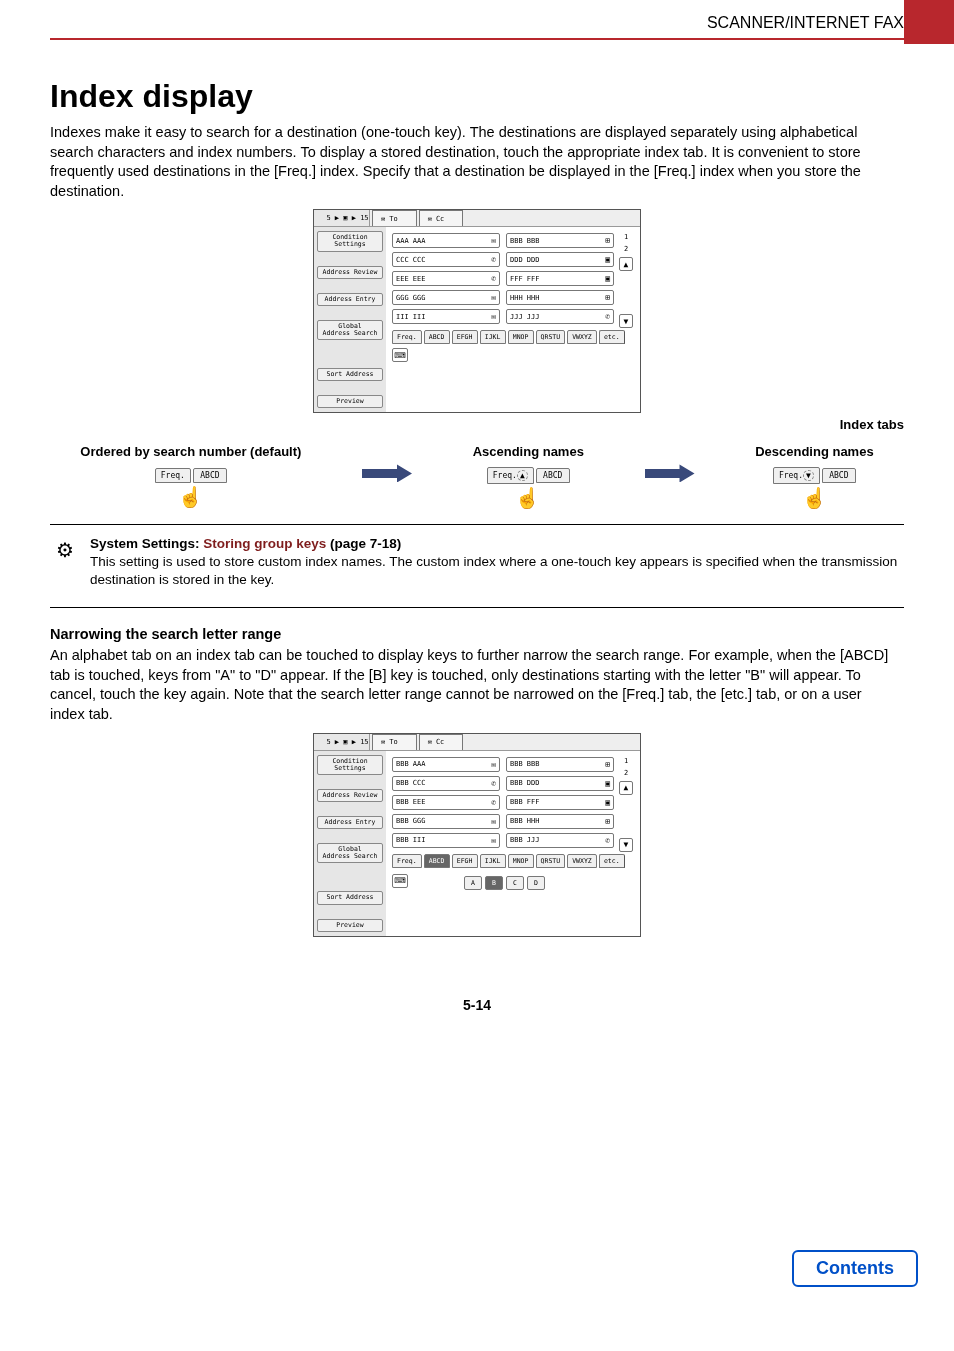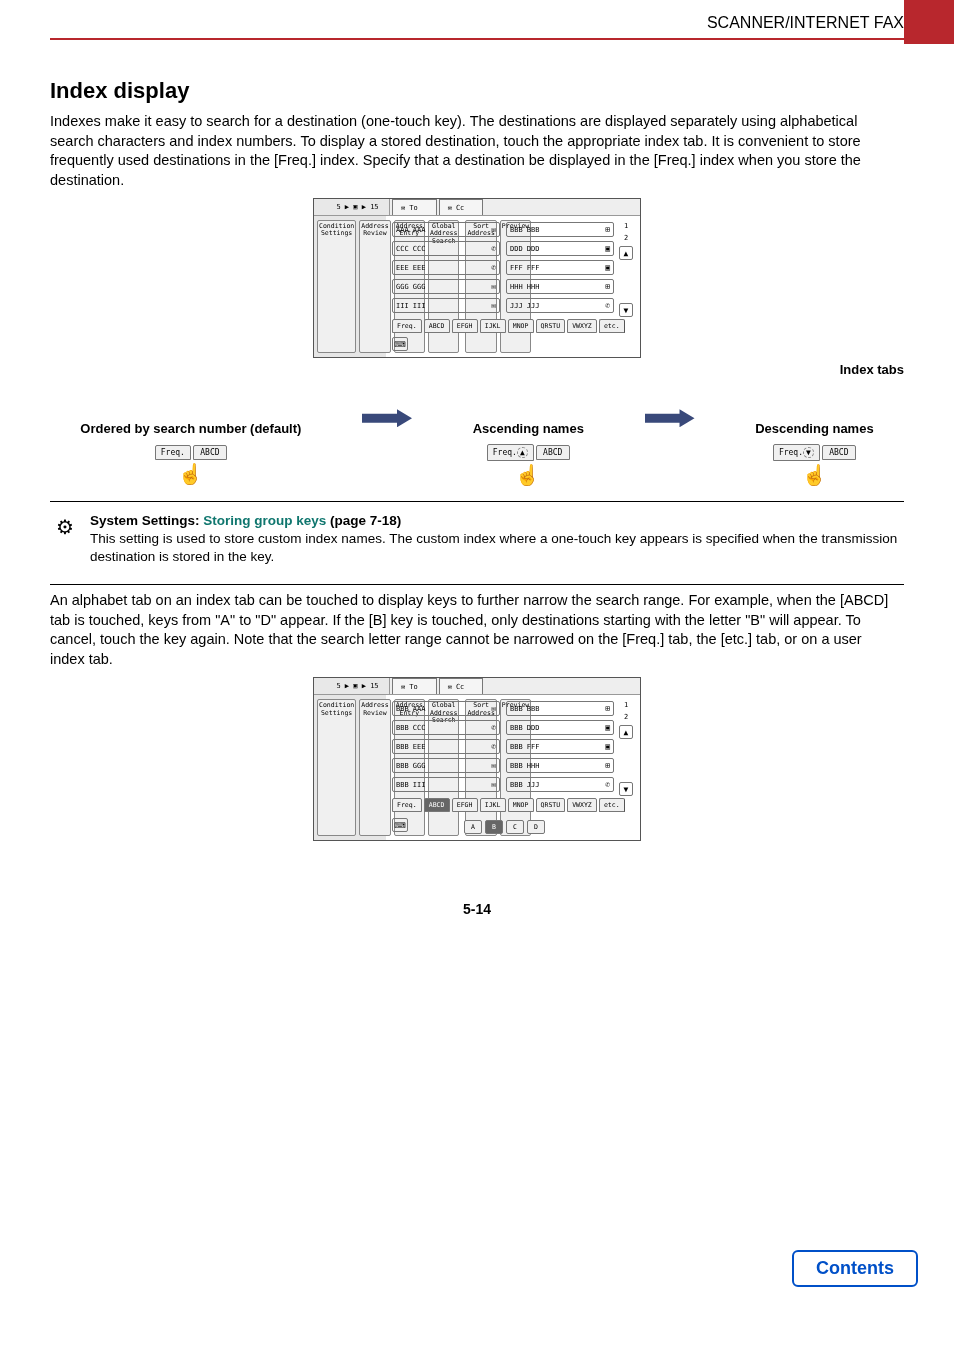--- a/index.html
+++ b/index.html
@@ -17,21 +17,21 @@
     text-align: right;
     font-weight: normal;
     font-size: 16px;
     margin-left: 50px;
     margin-right: 0;
   }
   .page {
     padding: 20px 50px 40px 50px;
   }
   h1.title {
-    font-size: 22px;
+    font-size: 32px;
     font-weight: bold;
     margin: 18px 0 8px 0;
   }
   p.body {
     font-size: 14.5px;
     line-height: 1.35;
     margin: 0 8px 8px 0;
   }
   .screen-wrap { text-align: center; margin: 8px 0 4px 0; }
   .screen {
@@ -39,42 +39,42 @@
     border: 1px solid #555;
     background: #fff;
     text-align: left;
   }
   .scr-top {
     display: flex;
     border-bottom: 1px solid #999;
     background: #eee;
   }
   .scr-corner {
-    width: 76px; height: 16px;
+    width: 56px; height: 16px;
     border-right: 1px solid #999;
     display: flex; align-items: center; justify-content: center;
     font-size: 7px; font-family: monospace;
     background:#e8e8e8;
     padding-left:12px;
   }
   .scr-tab {
     height: 16px; padding: 0 18px 0 8px;
     border: 1px solid #777; margin: 0 0 -1px 2px;
     border-bottom: none;
     display:flex; align-items:center;
     font-size: 7px; font-family: monospace;
     background:#f5f5f5;
   }
   .scr-body { display: flex; }
   .scr-side {
     width: 72px;
     background: #e6e6e6;
-    display:flex; flex-direction:row;
+    display:flex; flex-direction:column;
     padding: 4px 3px;
-    gap: 3px;
+    gap: 14px;
   }
   .sbtn {
     border:1px solid #888; background:#f0f0f0;
     font-size: 6.5px; font-family: monospace;
     text-align:center; padding: 2px 1px;
     border-radius: 2px;
     line-height: 1.1;
   }
   .spacer { flex:1; }
   .scr-main {
@@ -112,40 +112,40 @@
   .icon-small {
     width:16px; height:14px; border:1px solid #777; border-radius:2px;
     display:flex; align-items:center; justify-content:center; font-size:8px;
   }
   .tabs-caption { text-align:right; font-weight:bold; font-size:13px; margin: 4px 0 12px;}
   .three-col {
     display:flex; justify-content:space-around; align-items:flex-start;
     margin: 6px 0 12px 0;
   }
   .col { text-align:center; }
-  .col-header { font-weight:bold; font-size:13px; margin-bottom:6px;margin-top:32px; }
+  .col-header { font-weight:bold; font-size:13px; margin-bottom:6px; }
   .mini-tabs { display:inline-flex; gap:2px; align-items:center; vertical-align:middle;}
   .mtab { border:1px solid #777; font-size:8px; font-family:monospace; padding:2px 5px; border-radius:2px 2px 0 0; background:#f0f0f0; min-width:34px; text-align:center;}
   .hand { margin-top:2px; font-size:20px; }
   .arrow-shape {
     width:50px; height:18px; background:#39497a;
     clip-path: polygon(0 25%, 70% 25%, 70% 0, 100% 50%, 70% 100%, 70% 75%, 0 75%);
     margin-top:20px;
   }
   .dotted-circ { border:1px dashed #888; border-radius:10px; padding:0 2px; display:inline-block;}
   .note-rule { border:0; border-top:1px solid #000; margin:14px 0 6px 0;}
   .note-row { display:flex; gap:10px; align-items:flex-start; padding:4px 0 4px 0;}
   .gear {
     width:30px;height:30px; flex-shrink:0;
     display:flex;align-items:center;justify-content:center;
     font-size:20px;
   }
   .note-text { font-size:13.5px; line-height:1.35;}
   .note-text .hdr { font-weight:bold; }
-  .note-text .link { color:#0f766e; }
+  .note-text .link { color:#7f1d1d; }
   .subhead { font-weight:bold; font-size:14.5px; margin-top:18px; margin-bottom:4px;}
   .page-num { text-align:center; font-weight:bold; font-size:14px; margin-top:60px;}
   .contents-btn {
     position:absolute; right:36px; bottom:64px;
     border:2px solid #0050c8; border-radius:6px;
     padding: 6px 22px;
     color:#0050c8; font-weight:bold; font-size:18px;
   }
   .wrapper { position:relative; min-height:1351px;}
 </style>
@@ -300,20 +300,21 @@
   <hr class="note-rule">
   <div class="note-row">
     <div class="gear">⚙</div>
     <div class="note-text">
       <span class="hdr">System Settings: </span><span class="hdr link">Storing group keys</span><span class="hdr"> (page 7-18)</span>
       <div>This setting is used to store custom index names. The custom index where a one-touch key appears is specified when the transmission destination is stored in the key.</div>
     </div>
   </div>
   <hr class="note-rule">
 
+  <div class="subhead">Narrowing the search letter range</div>
   <p class="body">An alphabet tab on an index tab can be touched to display keys to further narrow the search range. For example, when the [ABCD] tab is touched, keys from "A" to "D" appear. If the [B] key is touched, only destinations starting with the letter "B" will appear. To cancel, touch the key again. Note that the search letter range cannot be narrowed on the [Freq.] tab, the [etc.] tab, or on a user index tab.</p>
 
   <div class="screen-wrap">
     <div class="screen">
       <div class="scr-top">
         <div class="scr-corner">5 ▶ ▣ ▶ 15</div>
         <div class="scr-tab">
               <span style="margin-right:4px">✉</span>
               <span>To</span>
             </div>

